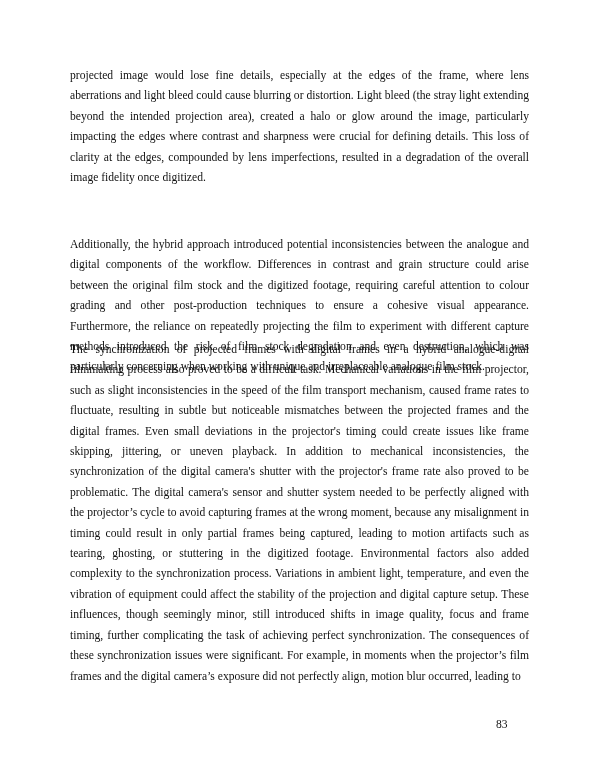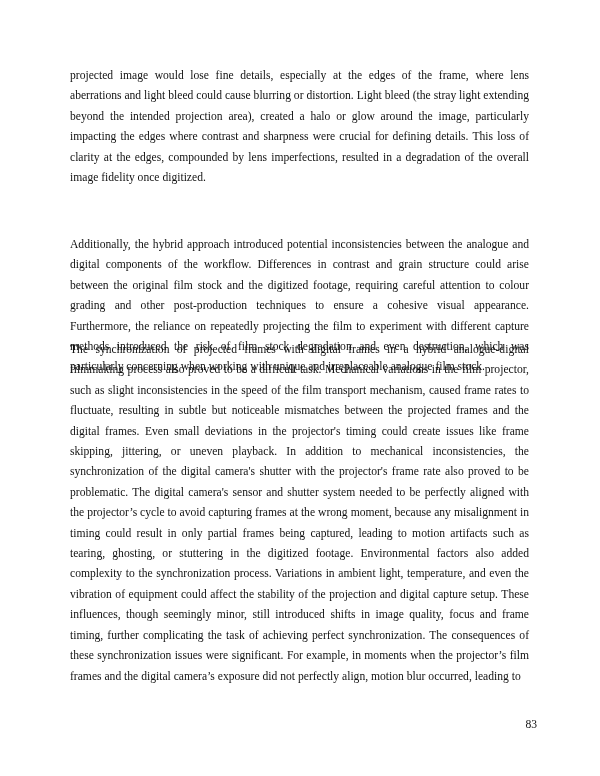--- a/index.html
+++ b/index.html
@@ -16,23 +16,22 @@
     line-height: 20.4px;
     color: #111;
     text-align: justify;
   }
   .para { margin: 0; }
   #p1 { top: 66px; }
   #p2 { top: 199px; margin-top: 36px; }
   #p3 { top: 340px; }
   .page-number {
     position: absolute;
-    left: 508px; width: 29px;
+    left: 496px; width: 29px;
     top: 718px;
-    text-align: right;
     font-family: "Liberation Serif", serif;
     font-size: 11.6px;
     color: #111;
   }
 </style>
 </head>
 <body>
 
 <div class="page">
   <div class="text-block" id="p1">

